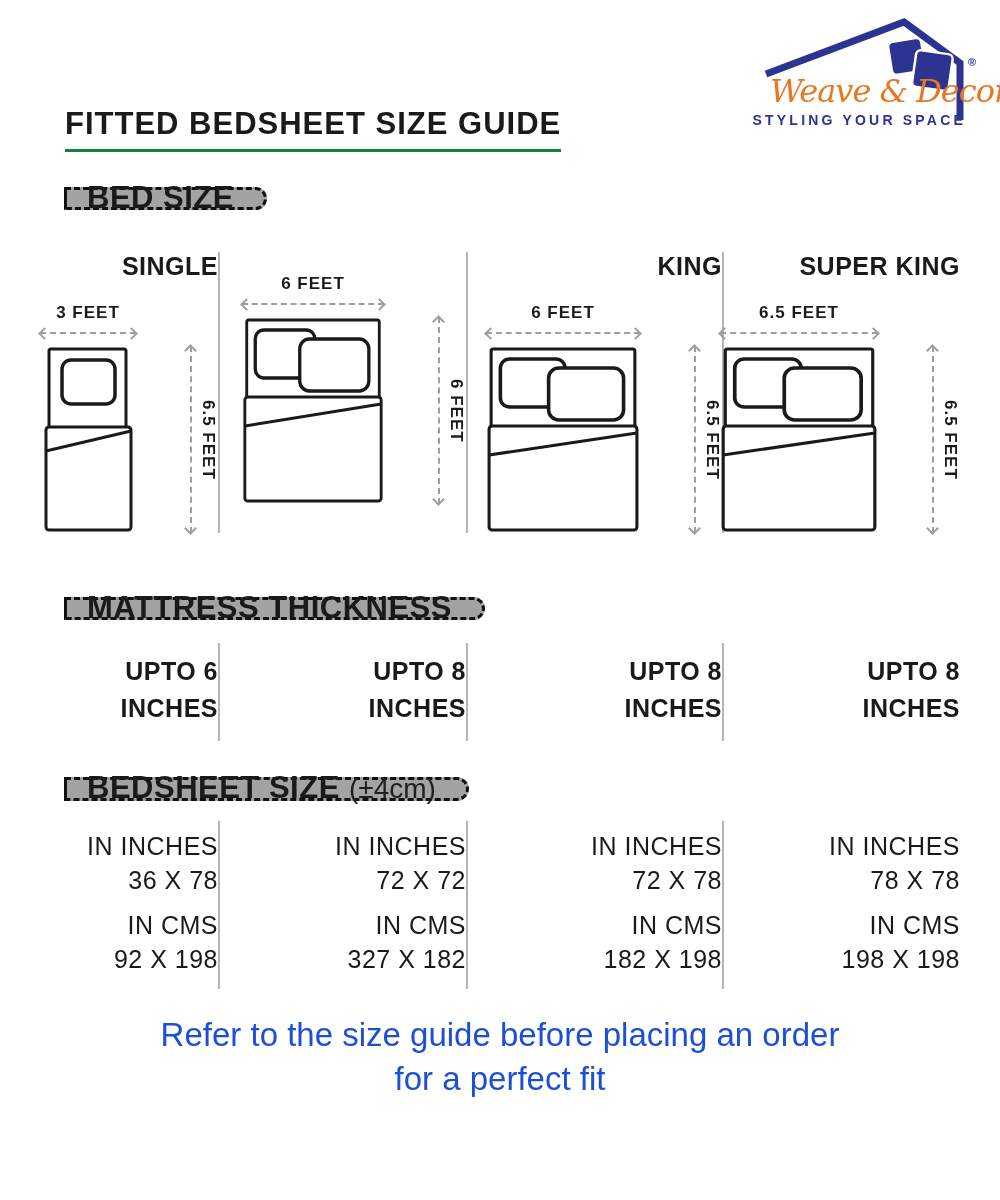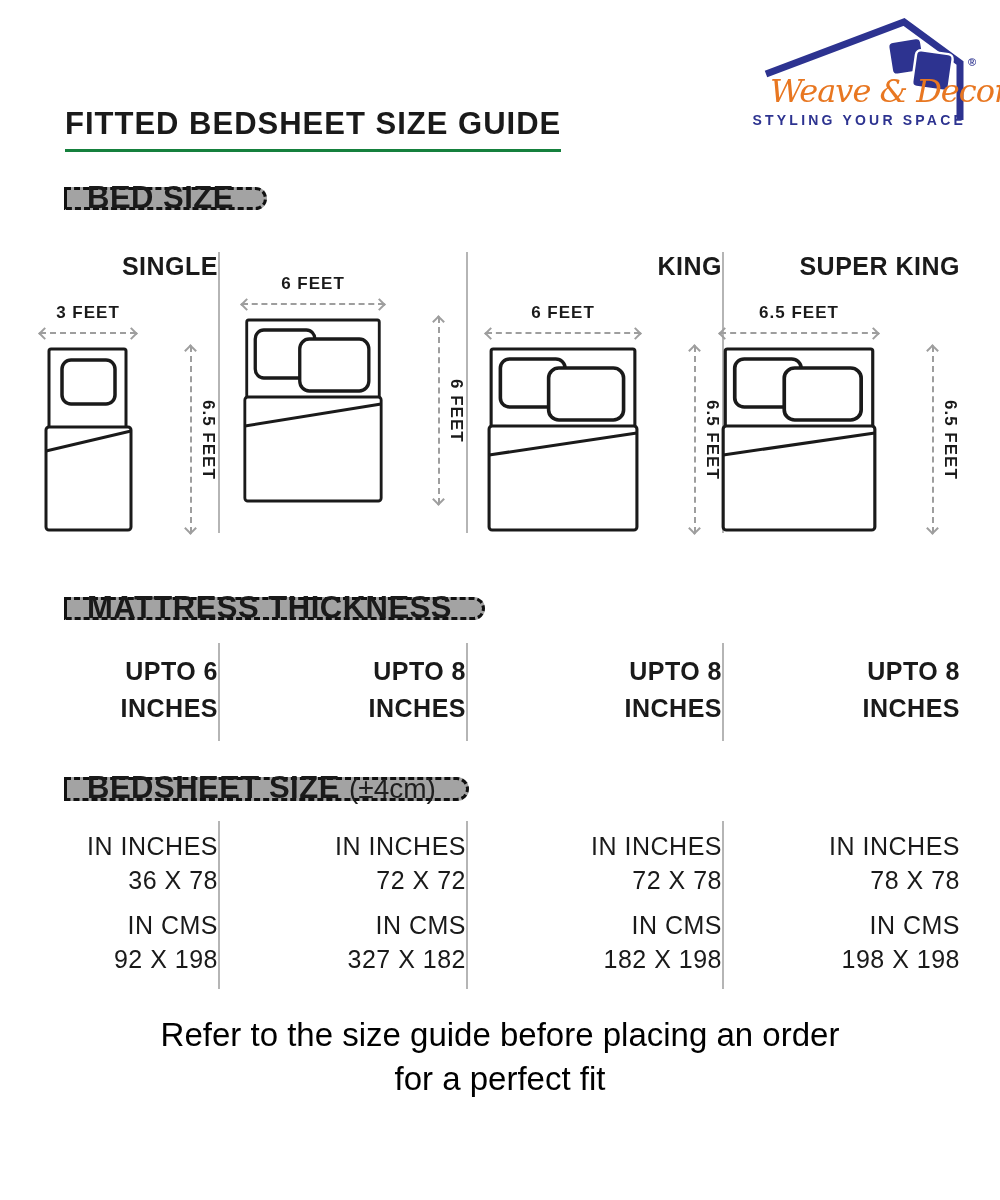--- a/index.html
+++ b/index.html
@@ -95,21 +95,21 @@
   .t-line { font-size:25px; font-weight:bold; letter-spacing:0.5px; line-height:37px; text-align:center;margin-left:36px; }
 
   
   .sheets { margin-top:20px; }
   .sheets .col { padding:8px 0 12px 0; }
   .s-label { font-size:25px; letter-spacing:0.5px; line-height:34px; }
   .s-value { font-size:25px; letter-spacing:0.5px; line-height:35px; }
   .s-gap { height:10px; }
 
   
-  .footer { margin-top:24px; text-align:center; font-size:33px; line-height:44px; color:#000000; }
+  .footer { margin-top:24px; text-align:center; font-size:33px; line-height:44px; color:#1d4ed8; }
 </style>
 </head>
 <body>
 
 <div class="logo">
   <svg width="222" height="112" viewBox="0 0 222 112">
     <path d="M10 58 L148 6 L204 47 L204 104" fill="none" stroke="#2d3390" stroke-width="7" stroke-linejoin="miter"></path>
     <g transform="rotate(-9 150 40)">
       <rect x="134" y="24" width="33" height="33" rx="5" fill="#2d3390" stroke="#ffffff" stroke-width="2"></rect>
     </g>

